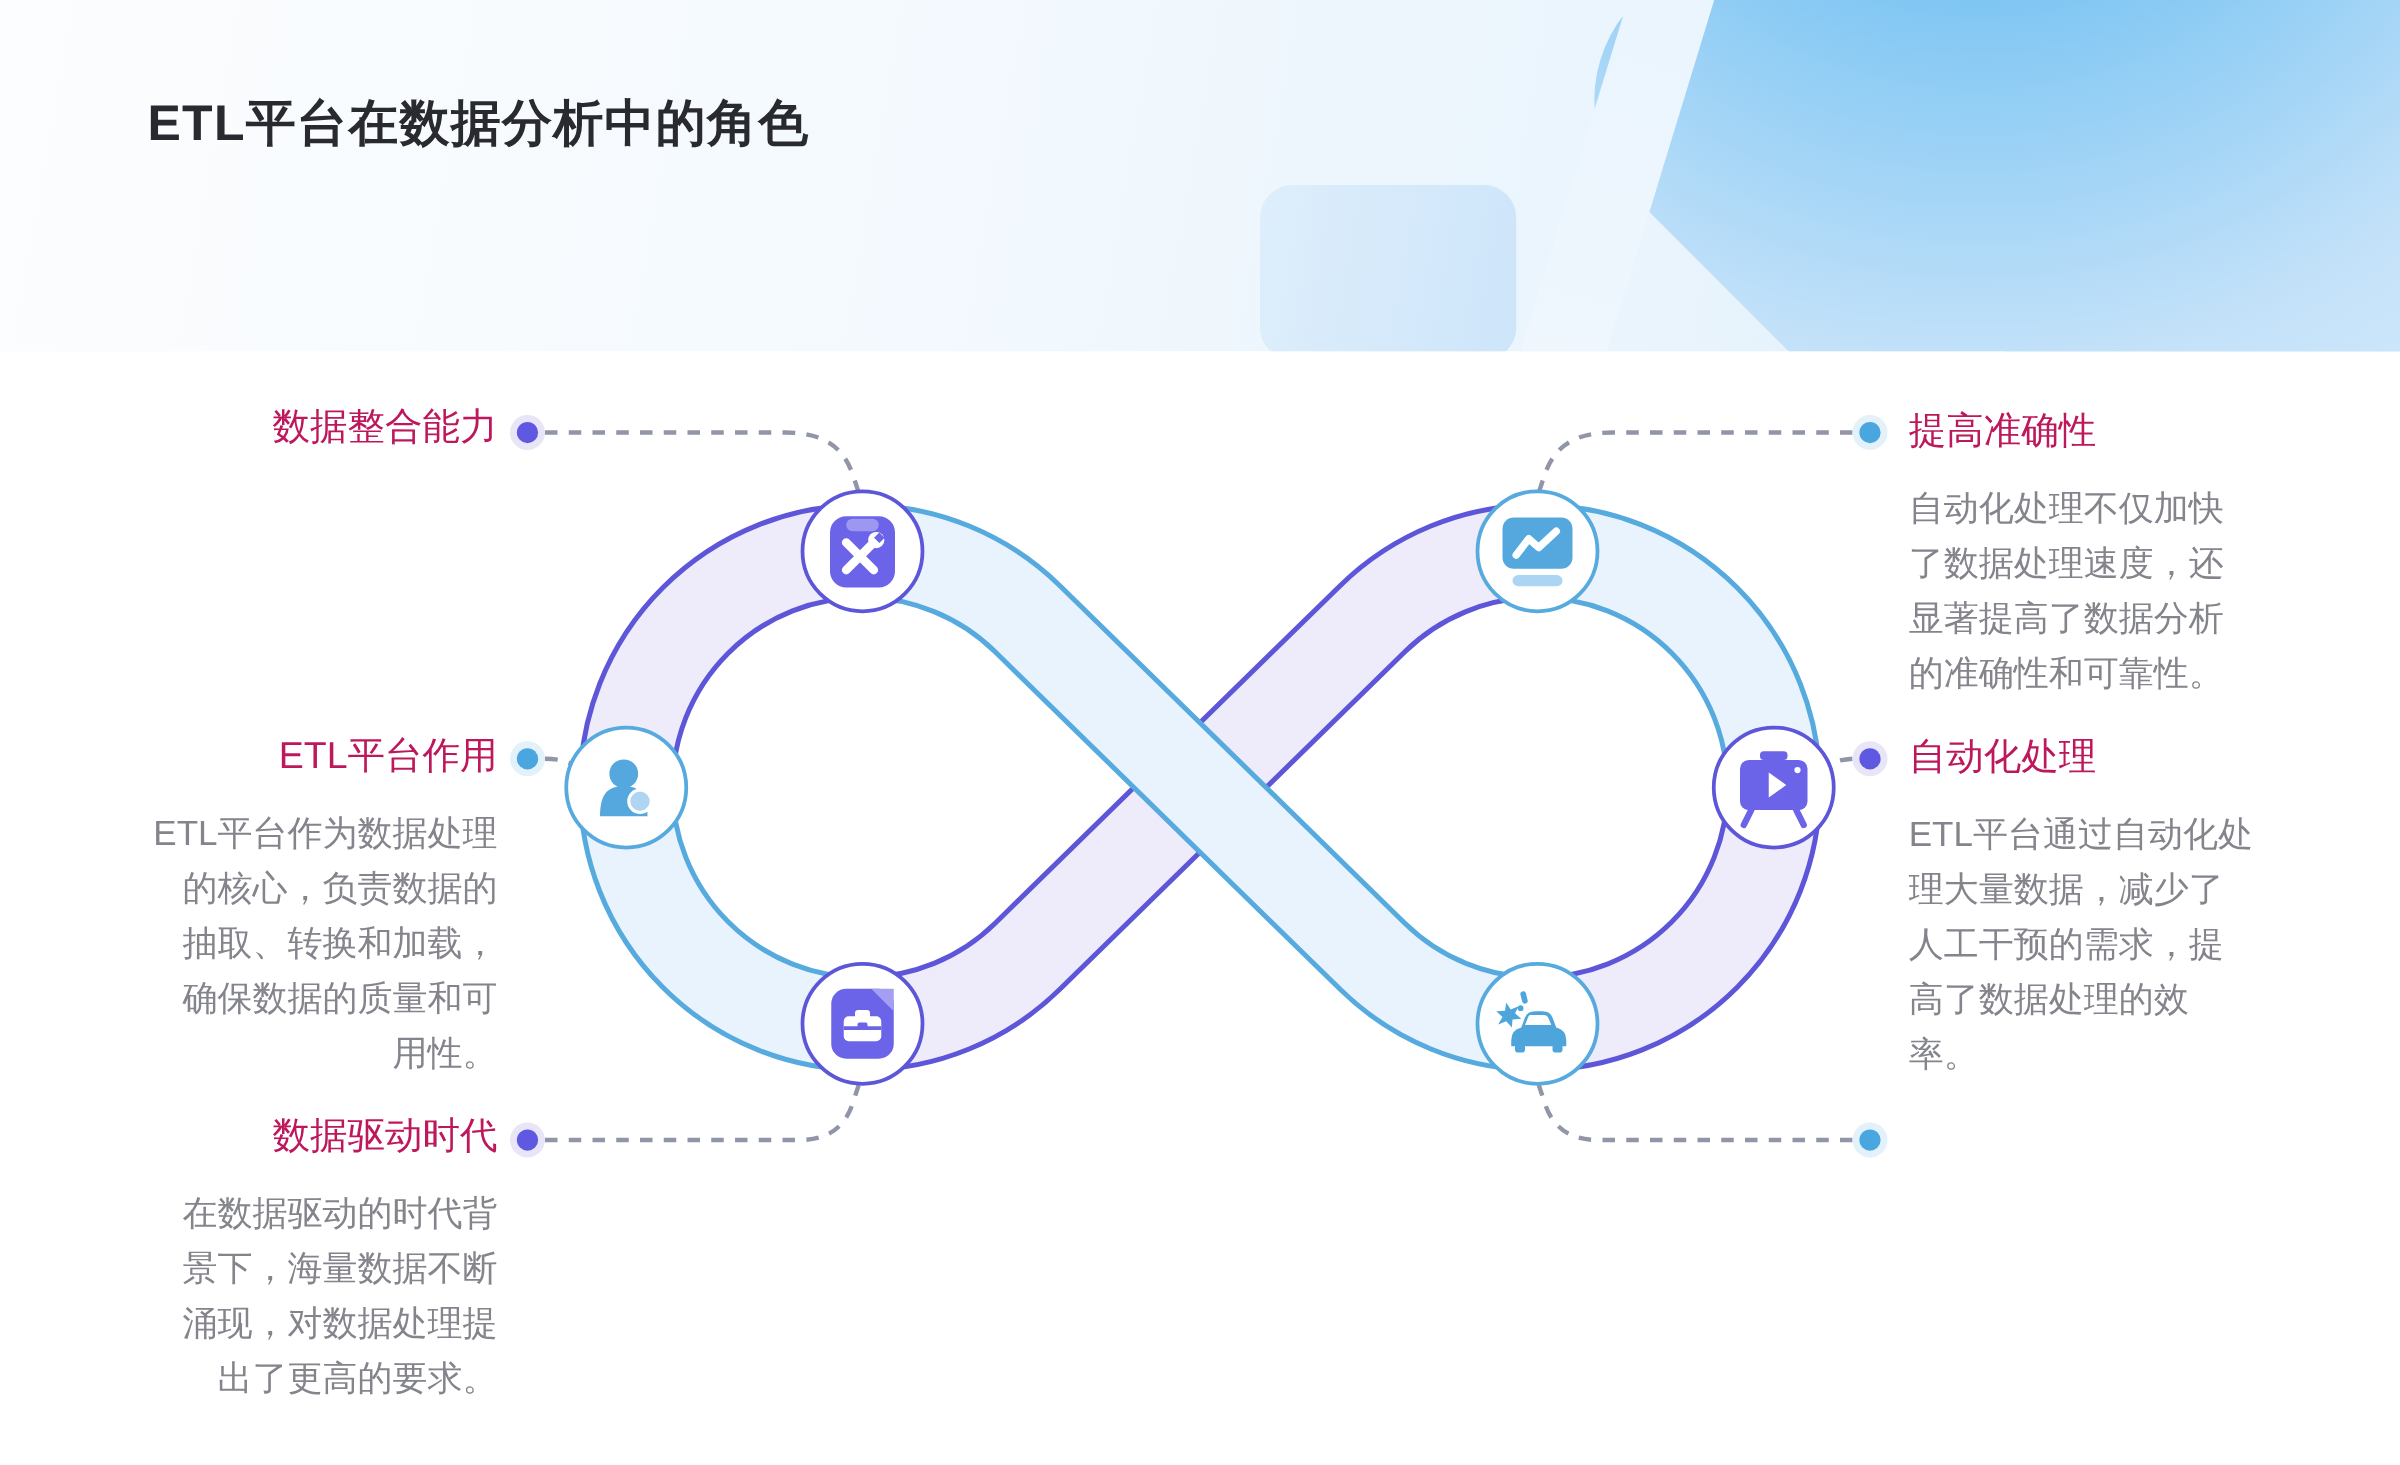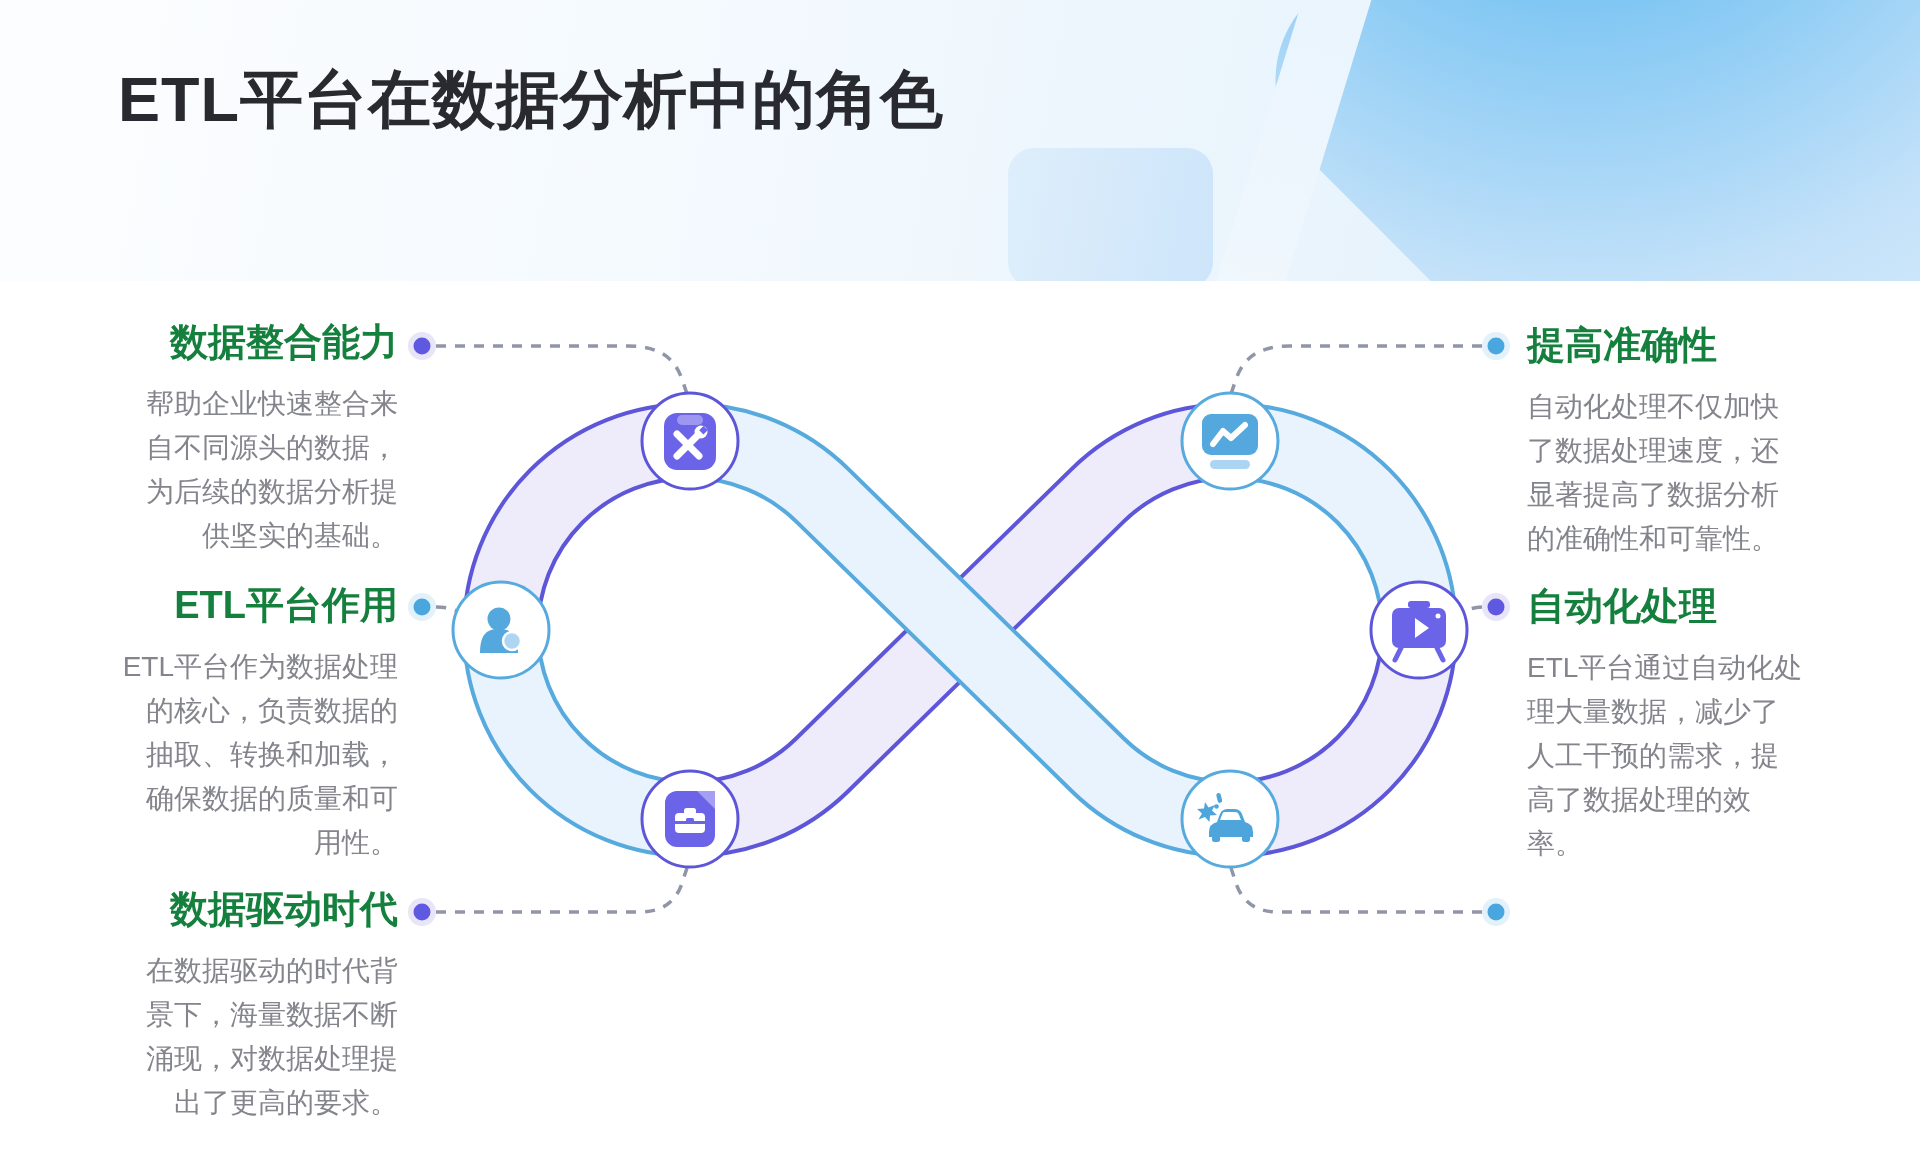--- a/index.html
+++ b/index.html
@@ -28,30 +28,30 @@
     background:radial-gradient(circle 900px at 0% 50%, #44b0ef 0%, #7fc6f3 30%, #c2e1f9 62%, #ddeefc 90%);
   }
   .deco-stripe{
     position:absolute;left:1258px;top:-70px;width:66px;height:440px;
     transform:rotate(17deg);
     background:linear-gradient(180deg,#e9f4fd 0%,#f1f8fe 100%);
   }
   
   .page-title{
     position:absolute;left:118px;top:66px;z-index:3;
-    font-size:63px;line-height:66px;font-weight:bold;color:#292a30;letter-spacing:1px;
+    font-size:40px;line-height:66px;font-weight:bold;color:#292a30;letter-spacing:1px;
   }
   
   .diagram{position:absolute;left:0;top:0;z-index:1;}
   
   .feature{position:absolute;width:302px;z-index:2;}
   .feature.left{text-align:right;}
   .feature.right{text-align:left;}
   .feature h3{
-    margin:0 0 20px 0;font-size:38px;line-height:40px;font-weight:bold;color:#15803d;
+    margin:0 0 20px 0;font-size:30px;line-height:40px;font-weight:normal;color:#be185d;
   }
   .feature p{
     margin:0;font-size:28px;line-height:44px;color:#84858c;white-space:pre-line;
   }
   .f-l1{left:96px;top:322px;}
   .f-l2{left:96px;top:585px;}
   .f-l3{left:96px;top:889px;}
   .f-r1{left:1527px;top:325px;}
   .f-r2{left:1527px;top:586px;}
   .f-r3{left:1527px;top:888px;}
@@ -193,24 +193,20 @@
       <rect x="-18" y="16" width="8" height="7" rx="2.5" fill="#4da5dc"></rect>
       <rect x="12" y="16" width="8" height="7" rx="2.5" fill="#4da5dc"></rect>
       <path d="M -25 -17 l 3.5 5.5 6.5 -2.5 -3 5.5 5 4.5 -7 .5 -.5 6.5 -4.5 -5 -6.5 2.5 3.5 -6 -5 -4.5 7 -.5 z" fill="#4da5dc"></path>
       <rect x="-13" y="-26" width="4.5" height="10" rx="2.2" fill="#4da5dc" transform="rotate(-14 -11 -21)"></rect>
       <circle cx="-13.5" cy="-12.5" r="2.3" fill="#4da5dc"></circle>
     </g>
   </svg>
 
   <div class="feature left f-l1">
     <h3>数据整合能力</h3>
-    <p>帮助企业快速整合来
-自不同源头的数据，
-为后续的数据分析提
-供坚实的基础。</p>
   </div>
   <div class="feature left f-l2">
     <h3>ETL平台作用</h3>
     <p>ETL平台作为数据处理
 的核心，负责数据的
 抽取、转换和加载，
 确保数据的质量和可
 用性。</p>
   </div>
   <div class="feature left f-l3">

